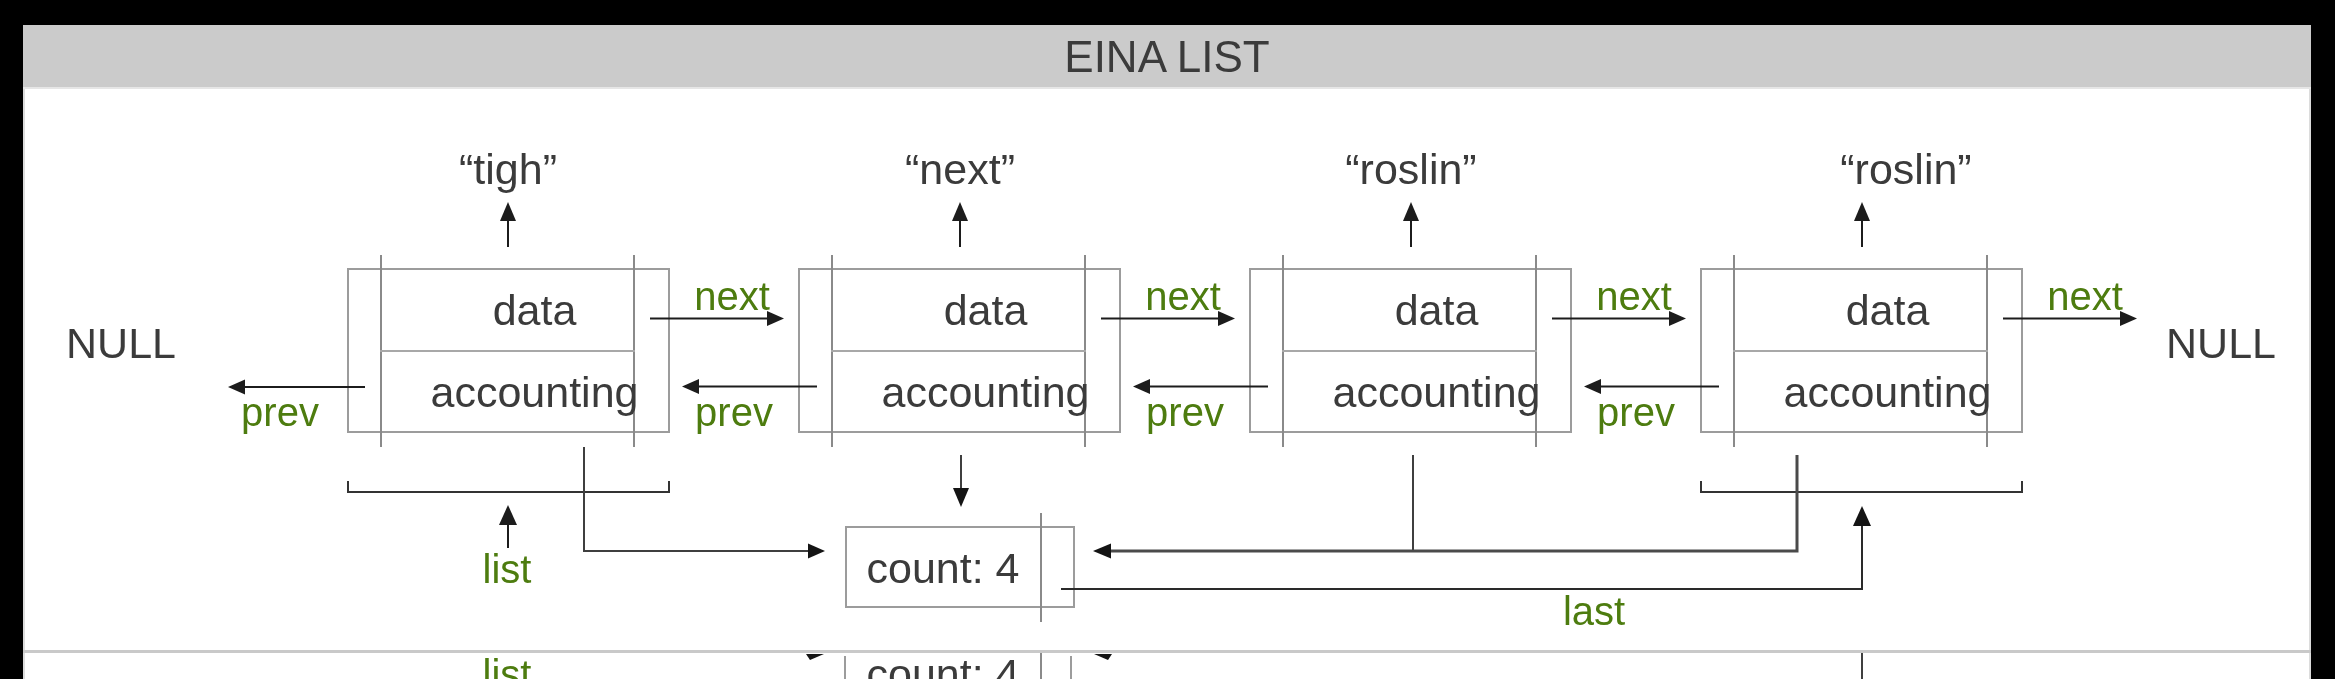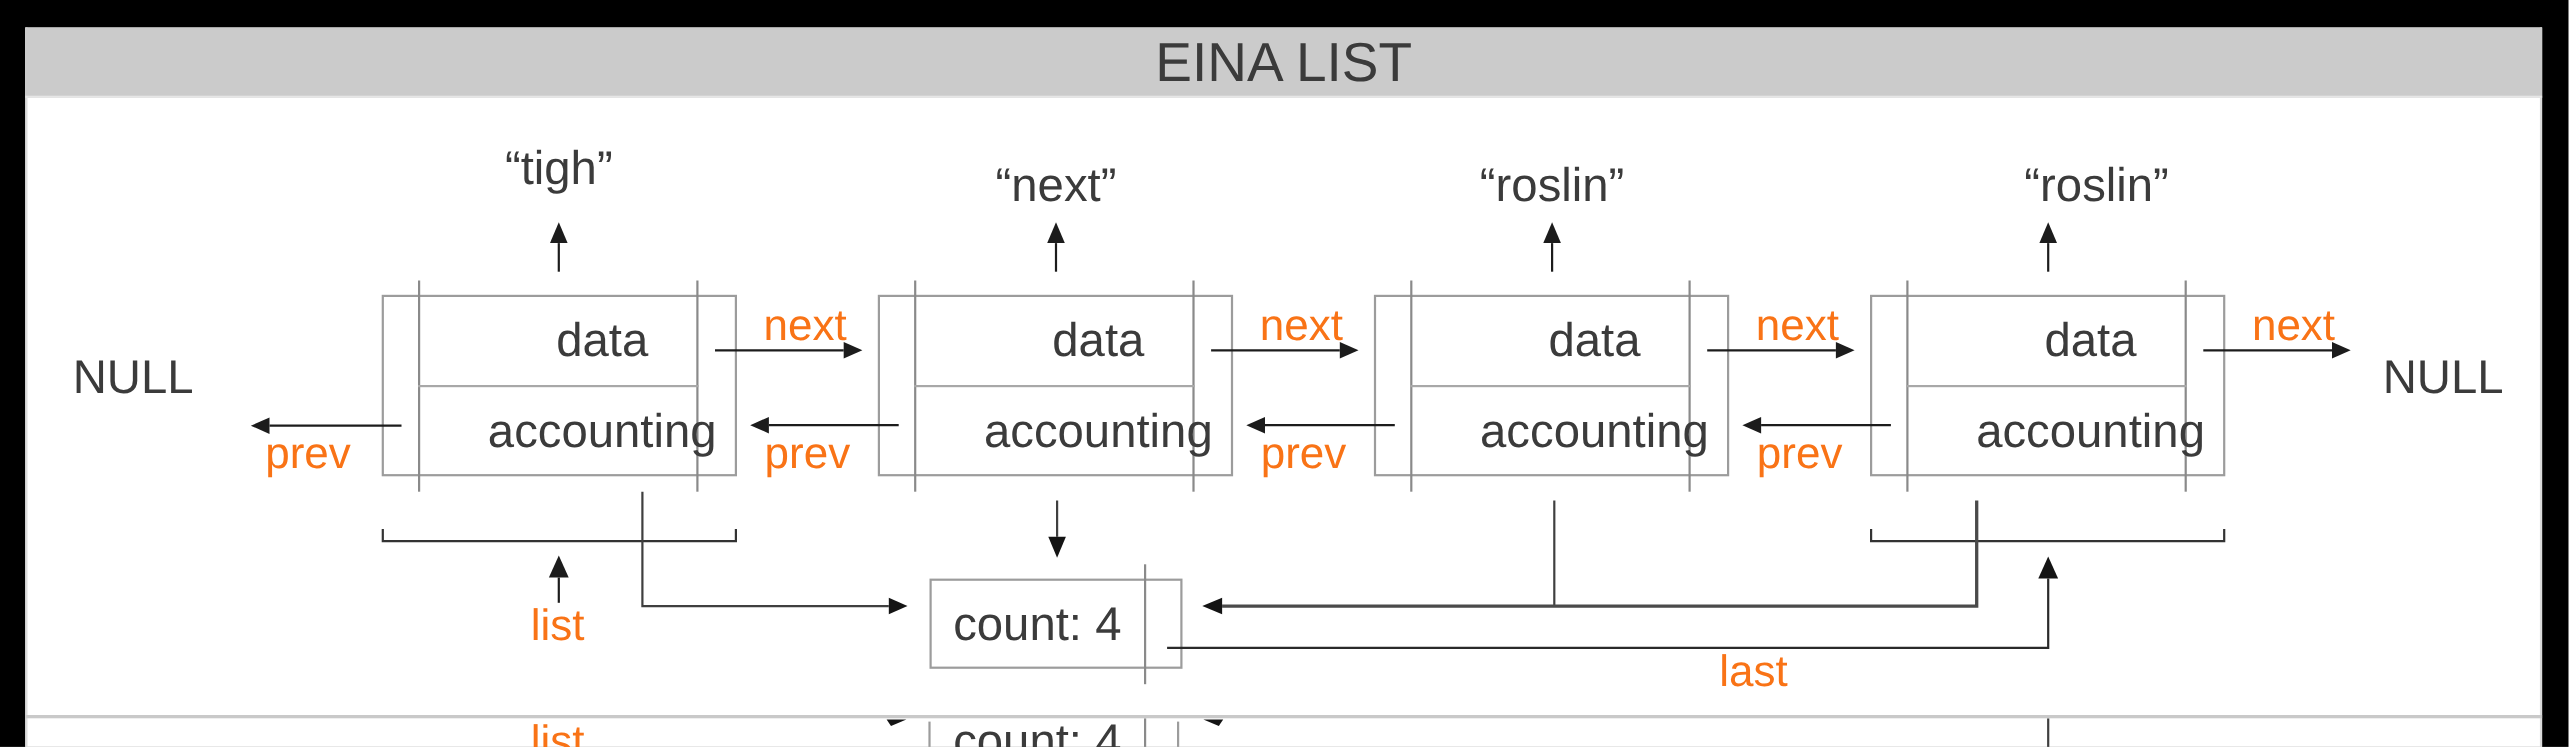--- a/index.html
+++ b/index.html
@@ -18,50 +18,50 @@
     border-right:2px solid #dcdcdc;
     box-sizing:border-box;
   }
   .titlebar{
     position:absolute;left:23px;top:25px;width:2288px;height:64px;
     background:#cbcbcb;border-bottom:2px solid #e6e6e6;box-sizing:border-box;
   }
   .abs{position:absolute;}
   .ctext{transform:translateX(-50%);white-space:nowrap;}
   .dark{color:#3b3b3b;}
-  .gray{color:#f97316;}
-  .f-title{font-size:50px;line-height:42px;text-align:right;}
+  .gray{color:#4d7c0f;}
+  .f-title{font-size:44px;line-height:42px;text-align:right;}
   .f-main{font-size:43px;line-height:44px;}
   .f-label{font-size:40px;line-height:40px;}
   .node{
     position:absolute;top:268px;width:323px;height:165px;
     border:2px solid #9c9c9c;box-sizing:border-box;background:transparent;
   }
   .node .vline{position:absolute;top:-15px;width:2px;height:192px;background:#8a8a8a;}
   .node .vl-left{left:31px;}
   .node .vl-right{left:284px;}
   .node .divider{position:absolute;left:31px;top:80px;width:255px;height:2px;background:#a8a8a8;}
-  .cell{position:absolute;left:46px;width:305px;display:flex;align-items:center;justify-content:center;}
+  .cell{position:absolute;left:33px;width:305px;display:flex;align-items:center;justify-content:center;}
   .cell-data{top:0px;height:80px;}
   .cell-acct{top:82px;height:79px;}
   .countbox{
     position:absolute;left:845px;top:526px;width:230px;height:82px;
     border:2px solid #9c9c9c;box-sizing:border-box;
   }
   .svgstage{position:absolute;left:0;top:0;width:2335px;height:679px;}
   .separator{position:absolute;left:23px;top:650px;width:2288px;height:3px;background:#c9c9c9;}
 </style>
 </head>
 <body>
 
 <div class="page"></div>
 <div class="titlebar"></div>
 <div class="abs ctext dark f-title" style="left:1167px;top:36px;">EINA LIST</div>
 
-<div class="abs ctext dark f-main" style="left:508px;top:131px;">“tigh”</div>
+<div class="abs ctext dark f-main" style="left:508px;top:147px;">“tigh”</div>
 <div class="abs ctext dark f-main" style="left:960px;top:147px;">“next”</div>
 <div class="abs ctext dark f-main" style="left:1411px;top:147px;">“roslin”</div>
 <div class="abs ctext dark f-main" style="left:1862px;top:147px;margin-left:44px;">“roslin”</div>
 
 <div class="abs ctext dark f-main" style="left:121px;top:321px;">NULL</div>
 <div class="abs ctext dark f-main" style="left:2221px;top:321px;">NULL</div>
 
 <div class="node" style="left:347px;">
   <div class="vline vl-left"></div>
   <div class="vline vl-right"></div>

